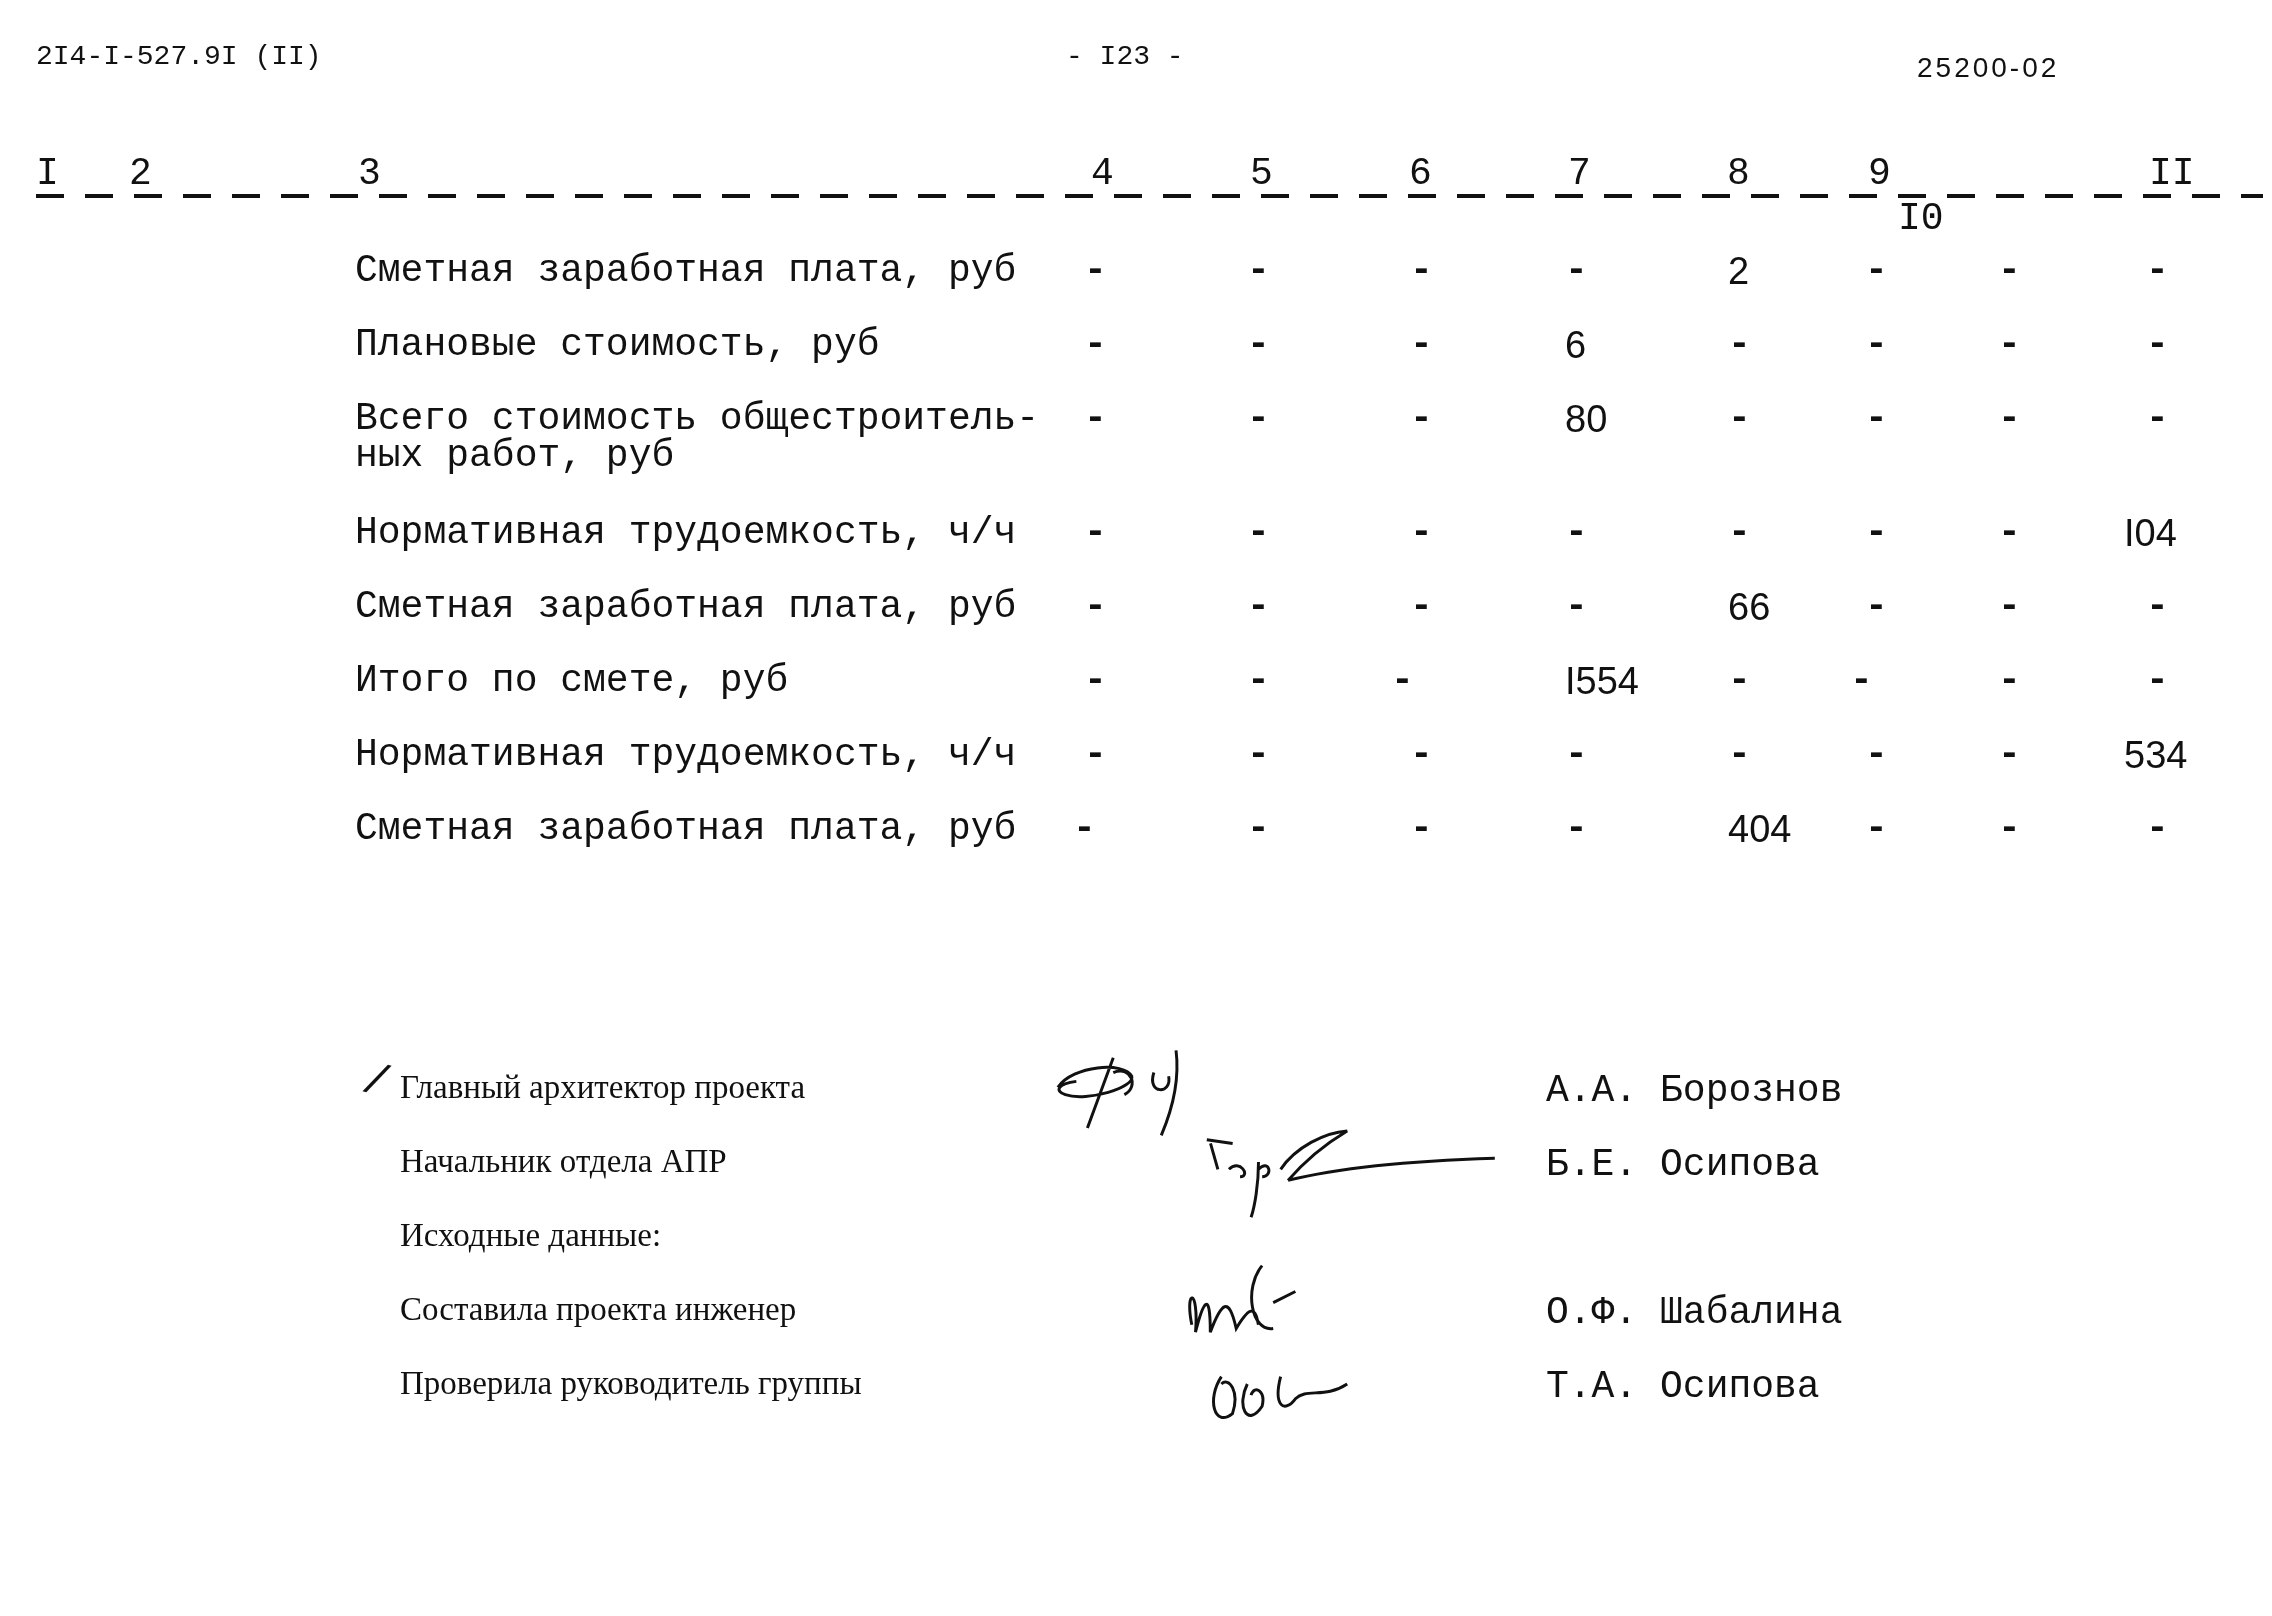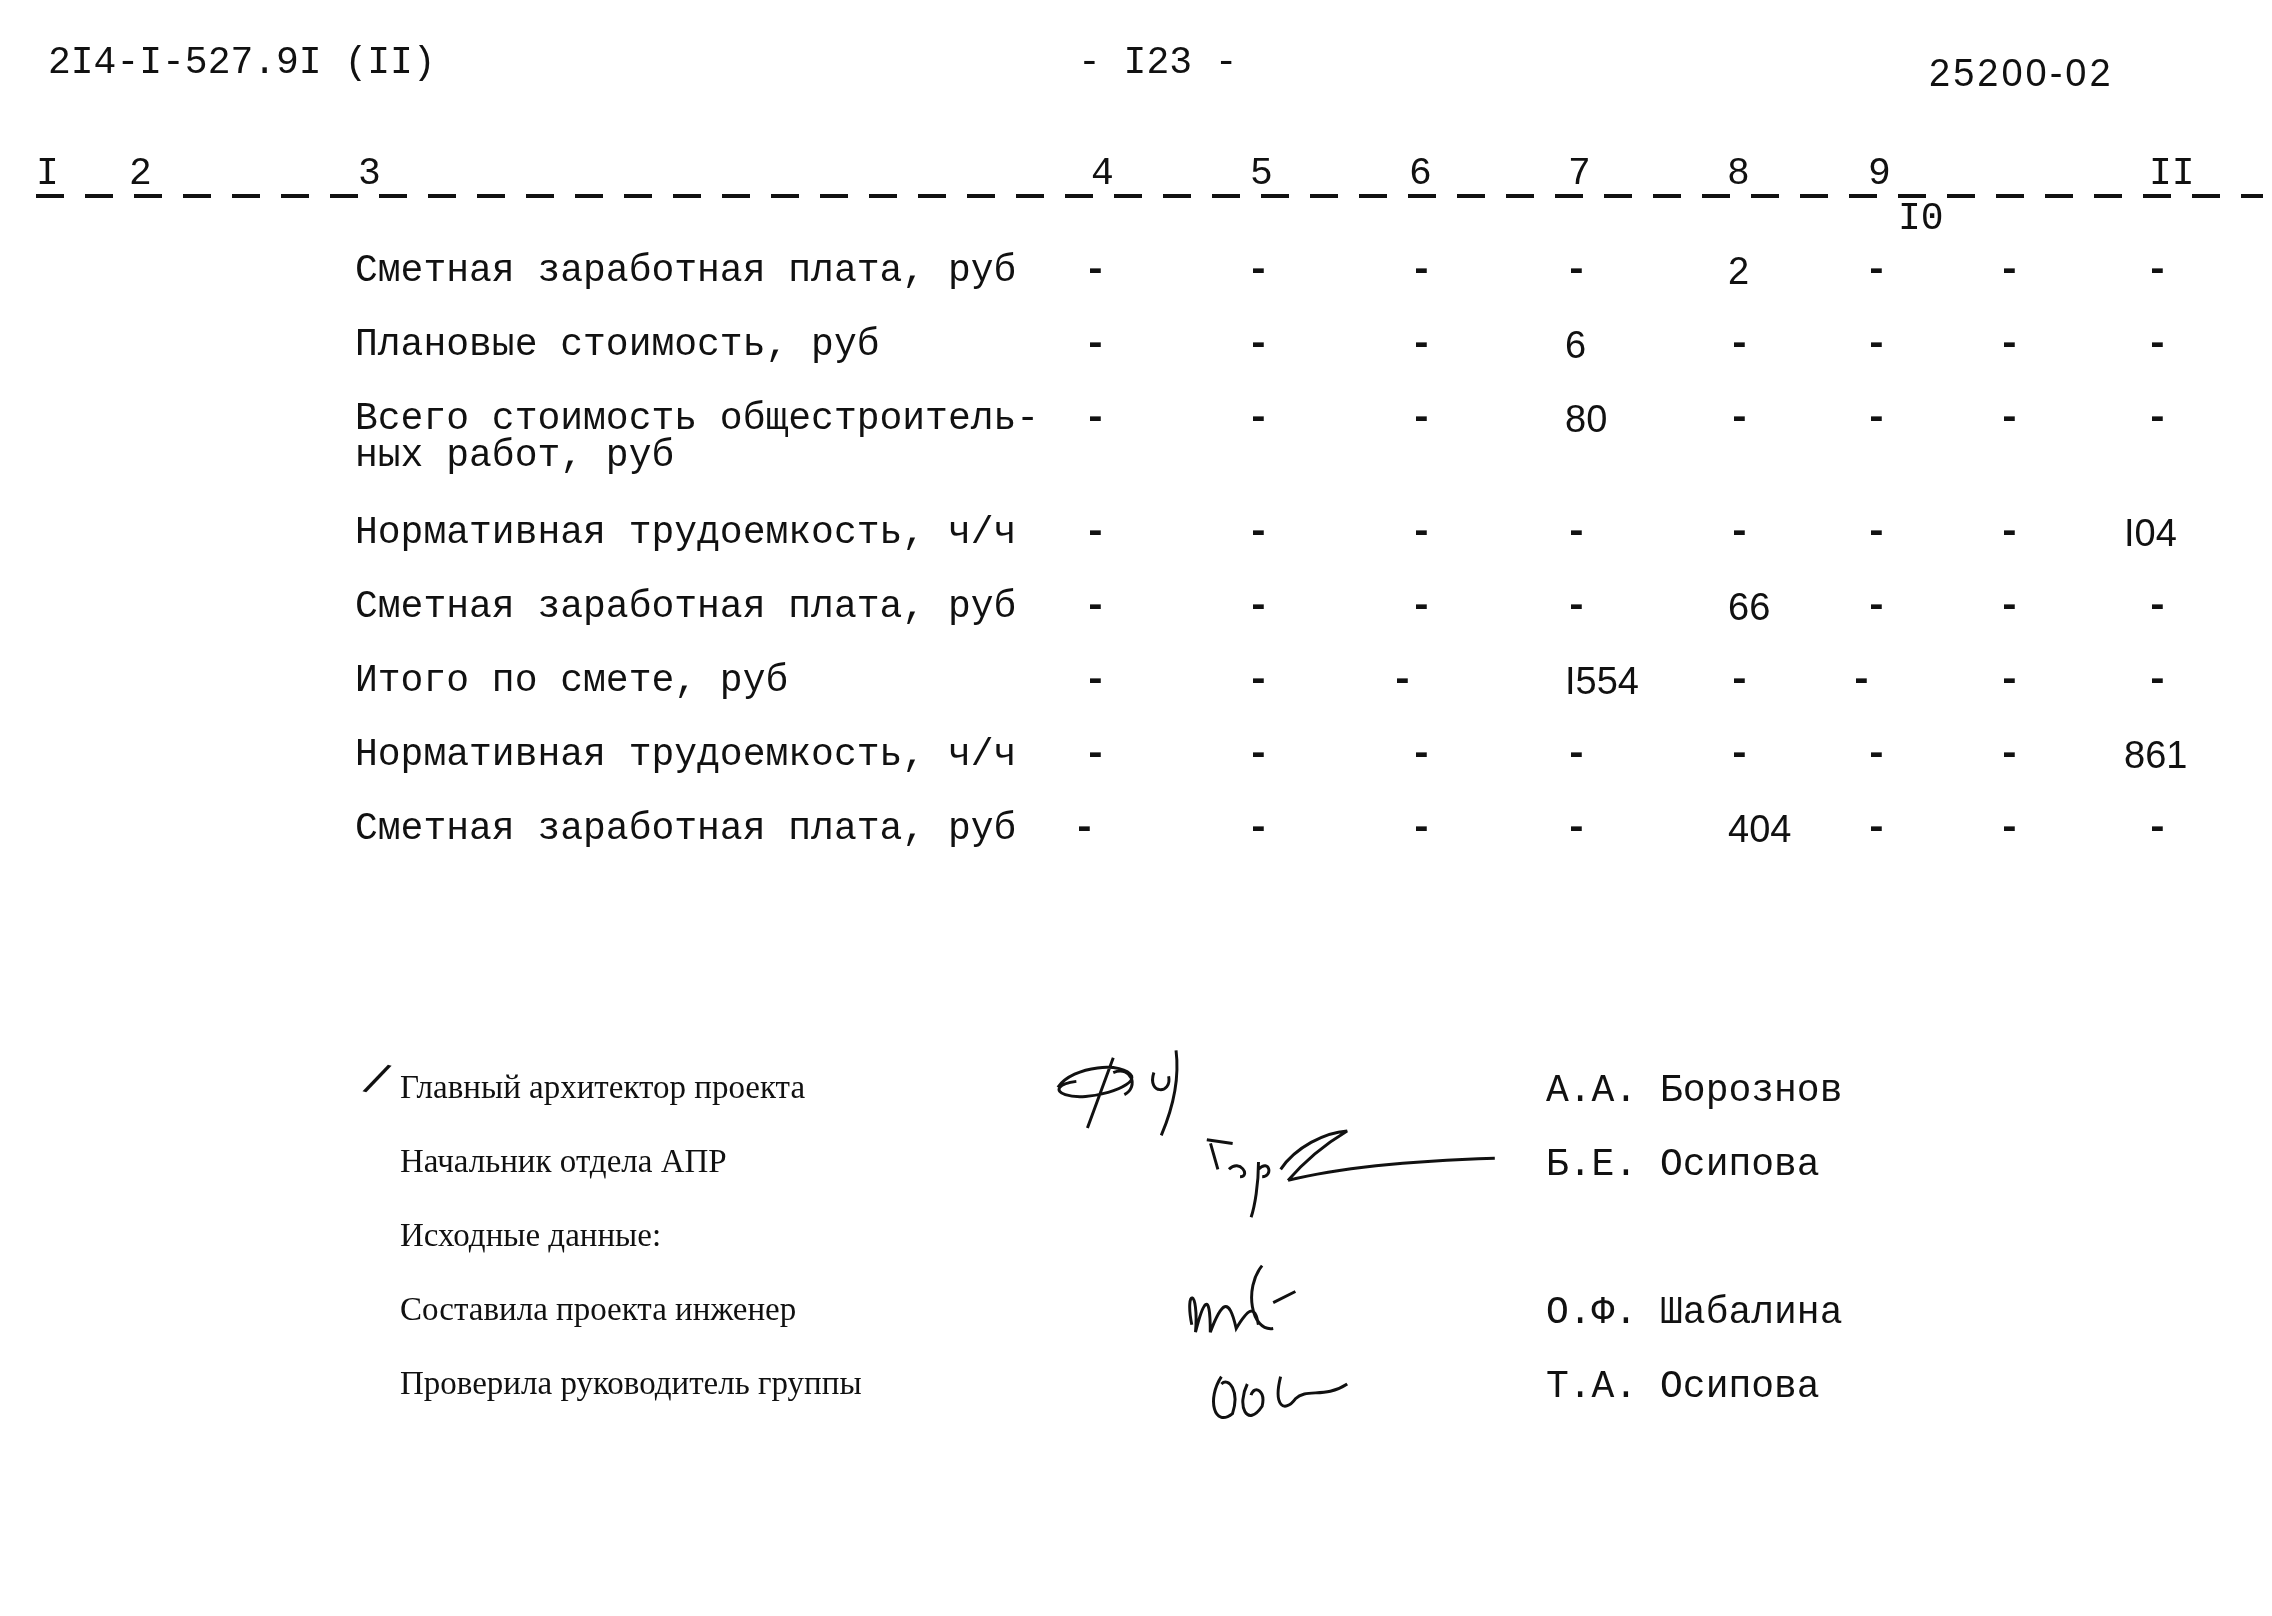--- a/index.html
+++ b/index.html
@@ -2,21 +2,21 @@
 <html style="font-size:12px"><head>
 <meta charset="utf-8">
 <style>
   html, body { margin: 0; padding: 0; background: #ffffff; }
   body {
     width: 2273px; height: 1617px; position: relative; overflow: hidden;
     font-family: "Liberation Mono", "DejaVu Sans Mono", monospace;
     color: #111111;
   }
   .abs { position: absolute; white-space: nowrap; }
-  .hdr { font-size: 38px; top: 41px; margin-left: 12px; }
+  .hdr { font-size: 28px; top: 41px; }
   .colnums { top: 152px; left: 36px; width: 2227px; height: 52px; }
   .colnums .num { position: absolute; font-size: 38px; top: 0; }
   .dashline {
     position: absolute; left: 36px; top: 194px; width: 2227px; height: 3.7px;
     background: repeating-linear-gradient(90deg, #111 0 28px, transparent 28px 49px);
   }
   .row { position: absolute; left: 0; width: 2273px; }
   .row .label { position: absolute; left: 355px; font-size: 38px; line-height: 38px; }
   .row .cell { position: absolute; font-size: 38px; line-height: 38px; font-family: "Liberation Sans", "DejaVu Sans", sans-serif; }
   .row .cell.dash { font-family: "Liberation Mono", monospace; font-weight: bold; }
@@ -123,21 +123,21 @@
 
 <div class="row" style="top:736px;">
   <span class="label">Нормативная трудоемкость, ч/ч</span>
   <span class="cell dash" style="left:1084px;">-</span>
   <span class="cell dash" style="left:1247px;">-</span>
   <span class="cell dash" style="left:1410px;">-</span>
   <span class="cell dash" style="left:1565px;">-</span>
   <span class="cell dash" style="left:1728px;">-</span>
   <span class="cell dash" style="left:1865px;">-</span>
   <span class="cell dash" style="left:1998px;">-</span>
-  <span class="cell" style="left:2124px;">861</span>
+  <span class="cell" style="left:2124px;">534</span>
 </div>
 
 <div class="row" style="top:810px;">
   <span class="label">Сметная заработная плата, руб</span>
   <span class="cell dash" style="left:1073px;">-</span>
   <span class="cell dash" style="left:1247px;">-</span>
   <span class="cell dash" style="left:1410px;">-</span>
   <span class="cell dash" style="left:1565px;">-</span>
   <span class="cell" style="left:1728px;">404</span>
   <span class="cell dash" style="left:1865px;">-</span>

